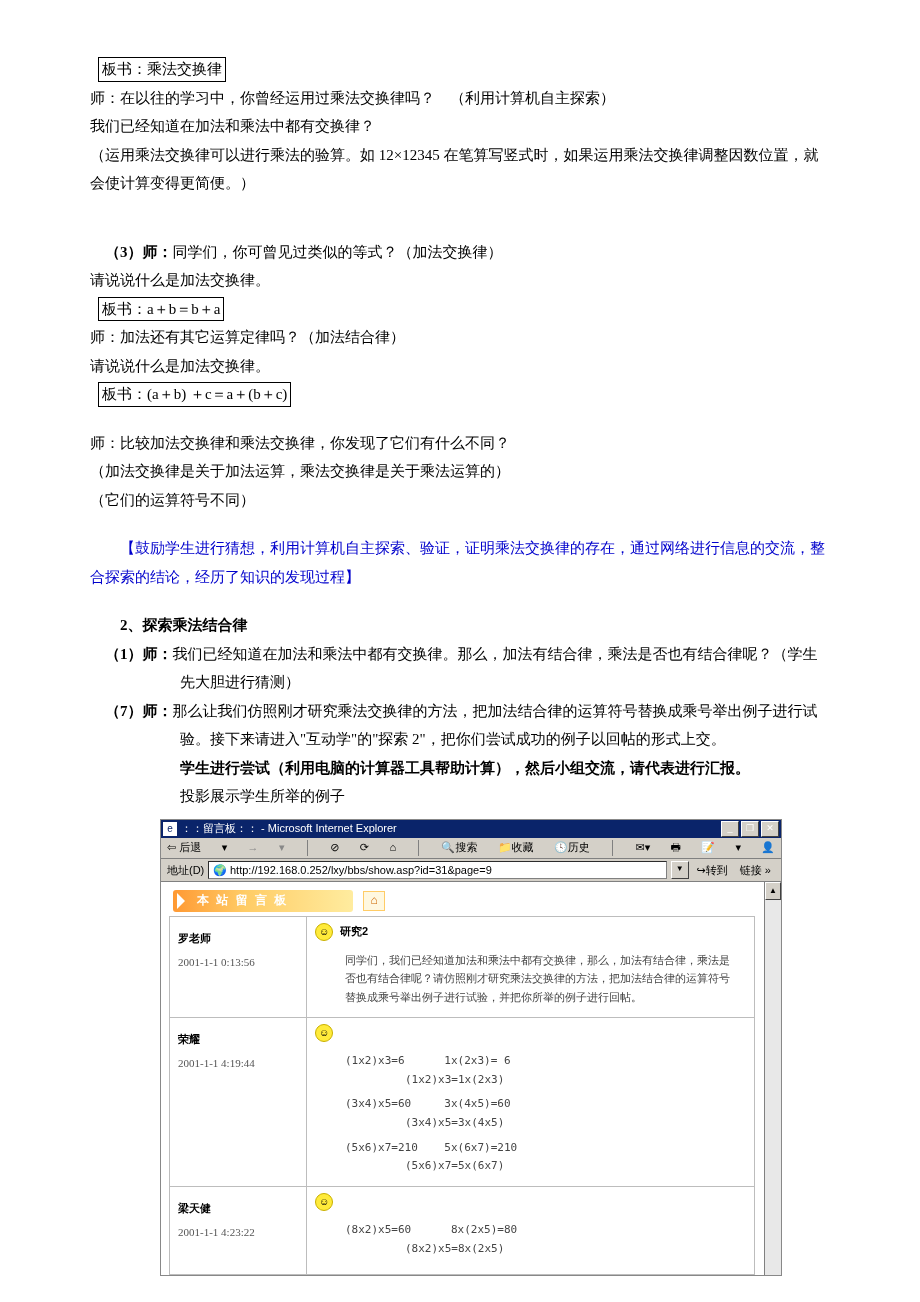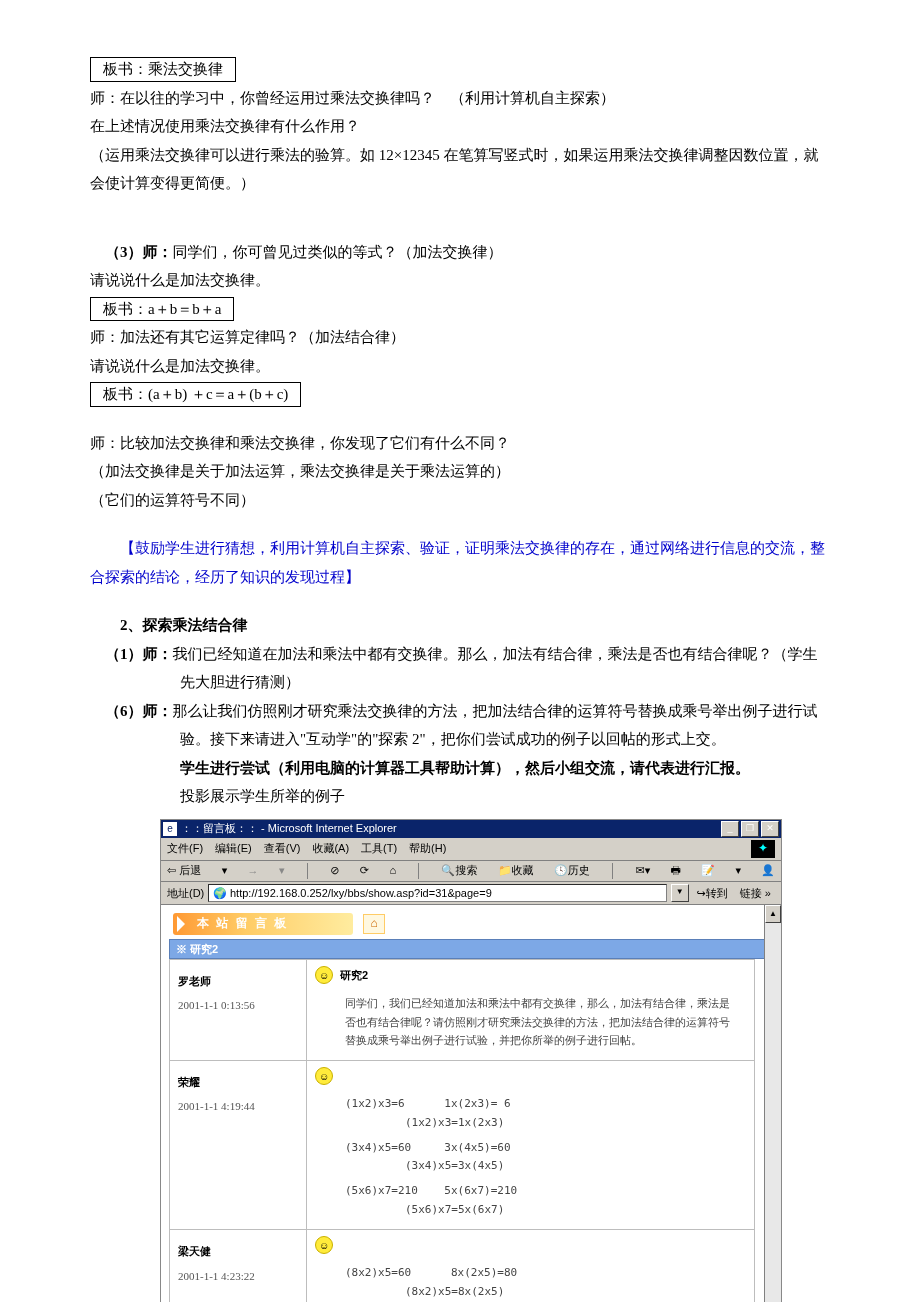--- a/index.html
+++ b/index.html
@@ -8,24 +8,25 @@
     line-height: 1.9;
     margin: 0;
     padding: 55px 90px 40px 90px;
     width: 920px;
     box-sizing: border-box;
     color: #000;
     background: #fff;
   }
   .boxed {
     border: 1px solid #000;
-    padding: 0 12px;
+    padding: 0 3px;
     display: inline-block;
     line-height: 1.5;
     margin-bottom: 2px;
+    margin-left: 8px;
   }
   .indent1 { margin-left: 2.5em; }
   .indent2 { margin-left: 3.5em; }
   .indent3 { margin-left: 5em; }
   .hang { padding-left: 5em; text-indent: -4em; margin-left: 1em;}
   .hang2 { padding-left: 6em; text-indent: -5em; margin-left: 1em;}
   .blue { color: #0000cc; }
   .bold { font-weight: bold; }
   .para { margin: 0; }
   .gap { height: 20px; }
@@ -189,21 +190,21 @@
   .post-title { font-weight:bold; display:inline-block; margin-left:4px;}
   .post-body { padding: 10px 10px 4px 30px; line-height:1.7; color:#444;}
   .eq { font-family: "SimSun", monospace; }
   .eq-indent { padding-left: 60px;}
 </style>
 </head>
 <body>
 
 <div class="para"><span class="boxed">板书：乘法交换律</span></div>
 <div class="para indent1">师：在以往的学习中，你曾经运用过乘法交换律吗？　（利用计算机自主探索）</div>
-<div class="para indent2">在上述情况使用乘法交换律有什么作用？</div>
+<div class="para indent2">我们已经知道在加法和乘法中都有交换律？</div>
 <div class="para indent2">（运用乘法交换律可以进行乘法的验算。如 12×12345 在笔算写竖式时，如果运用乘法交换律调整因数位置，就会使计算变得更简便。）</div>
 
 <div class="gap"></div>
 <div class="gap"></div>
 
 <div class="para hang"><span class="bold">（3）师：</span><span>同学们，你可曾见过类似的等式？（加法交换律）</span></div>
 <div class="para indent3">请说说什么是加法交换律。</div>
 <div class="para indent1"><span class="boxed">板书：a＋b＝b＋a</span></div>
 <div class="para indent2">师：加法还有其它运算定律吗？（加法结合律）</div>
 <div class="para indent3">请说说什么是加法交换律。</div>
@@ -216,47 +217,38 @@
 <div class="para indent1">（它们的运算符号不同）</div>
 
 <div class="gap"></div>
 
 <div class="para blue" style="text-indent:2em;">【鼓励学生进行猜想，利用计算机自主探索、验证，证明乘法交换律的存在，通过网络进行信息的交流，整合探索的结论，经历了知识的发现过程】</div>
 
 <div class="gap"></div>
 
 <div class="para bold" style="padding-left:2em;">2、探索乘法结合律</div>
 <div class="para hang2"><span class="bold">（1）师：</span><span>我们已经知道在加法和乘法中都有交换律。那么，加法有结合律，乘法是否也有结合律呢？（学生先大胆进行猜测）</span></div>
-<div class="para hang2"><span class="bold">（6）师：</span><span>那么让我们仿照刚才研究乘法交换律的方法，把加法结合律的运算符号替换成乘号举出例子进行试验。接下来请进入"互动学"的"探索 2"，把你们尝试成功的例子以回帖的形式上交。</span></div>
+<div class="para hang2"><span class="bold">（7）师：</span><span>那么让我们仿照刚才研究乘法交换律的方法，把加法结合律的运算符号替换成乘号举出例子进行试验。接下来请进入"互动学"的"探索 2"，把你们尝试成功的例子以回帖的形式上交。</span></div>
 <div class="para" style="padding-left:6em;font-weight:bold;">学生进行尝试（利用电脑的计算器工具帮助计算），然后小组交流，请代表进行汇报。</div>
 <div class="para" style="padding-left:6em;">投影展示学生所举的例子</div>
 
 <div class="gap-sm"></div>
 
 <div class="screenshot-box">
   <div class="ie-titlebar">
     <span class="ie-titlebar-icon">e</span>
     <span>：：留言板：： - Microsoft Internet Explorer</span>
     <span class="spacer"></span>
     <div class="ie-winbtns">
       <div class="ie-winbtn">_</div>
       <div class="ie-winbtn">❐</div>
       <div class="ie-winbtn">✕</div>
     </div>
   </div>
 
-  <div class="ie-menubar">
-    <span>文件(F)</span>
-    <span>编辑(E)</span>
-    <span>查看(V)</span>
-    <span>收藏(A)</span>
-    <span>工具(T)</span>
-    <span>帮助(H)</span>
-    <div class="ie-throbber">✦</div>
-  </div>
 
   <div class="ie-toolbar">
     <span>⇦ <span>后退</span></span>
     <span>▾</span>
     <span style="color:#888">→</span>
     <span style="color:#888">▾</span>
     <span class="sep"></span>
     <span>⊘</span>
     <span>⟳</span>
     <span>⌂</span>
@@ -283,23 +275,20 @@
     <span class="links-btn"><span>链接</span> »</span>
   </div>
 
   <div class="content-area">
 
     <div class="banner-row">
       <div class="banner-img">本 站 留 言 板</div>
       <div class="home-icon">⌂</div>
     </div>
 
-    <div class="topic-bar">
-      <span>※ </span><span>研究2</span>
-    </div>
 
     <table class="bbs-table">
 
       <tbody>
           <tr>
         <td class="bbs-left">
           <div class="bbs-name">罗老师</div>
           <div class="bbs-time">2001-1-1  0:13:56</div>
         </td>
         <td>

